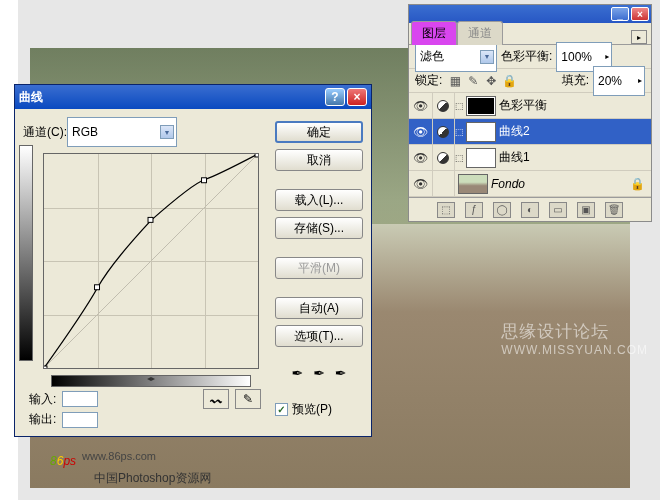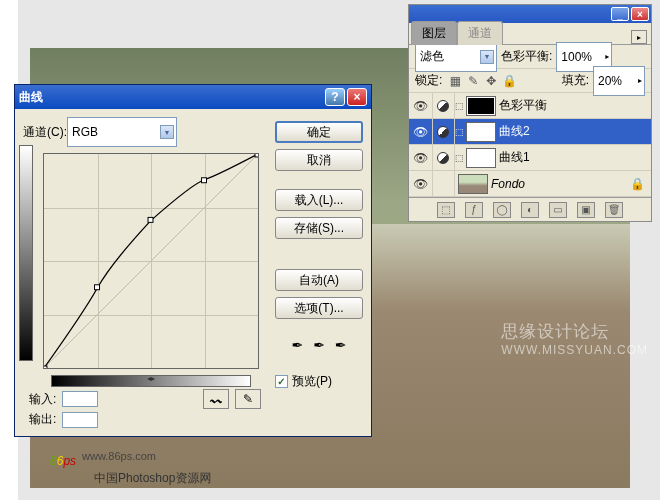--- a/index.html
+++ b/index.html
@@ -8,21 +8,21 @@
 .photo{position:absolute;top:48px;left:30px;width:600px;height:440px;background:linear-gradient(180deg,#c8d4b8 0%,#d5dbc5 35%,#9a8870 60%,#8a7a60 100%)}
 .photo::before{content:"";position:absolute;top:0;left:0;right:0;height:40%;background:linear-gradient(180deg,#4a5a3a 0%,#8a9870 100%);opacity:.7}
 
 
 .layers-panel{position:absolute;top:4px;right:8px;width:244px;background:#ece9d8;border:1px solid #8b8b8b;z-index:20}
 .lp-titlebar{height:18px;background:linear-gradient(180deg,#3a6ed0 0%,#2757c4 100%);display:flex;align-items:center;justify-content:flex-end;padding:0 2px;gap:2px}
 .winbtn{width:18px;height:14px;border:1px solid #fff;border-radius:2px;display:flex;align-items:center;justify-content:center;font-size:10px;color:#fff;font-weight:bold}
 .winbtn.min{background:linear-gradient(180deg,#7ba4e8,#3c6dd0)}
 .winbtn.close{background:linear-gradient(180deg,#e88,#c33)}
 .lp-tabs{height:22px;background:#ece9d8;border-bottom:1px solid #9b9b9b;display:flex;align-items:flex-end;padding-left:2px;gap:0}
-.lp-tab{padding:3px 10px;border:1px solid #9b9b9b;border-bottom:none;background:#a3a3a3;border-radius:3px 3px 0 0;position:relative;top:1px}
+.lp-tab{padding:3px 10px;border:1px solid #9b9b9b;border-bottom:none;background:#d946ef;border-radius:3px 3px 0 0;position:relative;top:1px}
 .lp-tab.inactive{background:#dcd9c8;color:#888}
 .lp-menubtn{margin-left:auto;margin-right:4px;width:16px;height:14px;border:1px solid #888;display:flex;align-items:center;justify-content:center;font-size:8px}
 .lp-row{height:24px;display:flex;align-items:center;padding:0 6px;gap:4px;border-bottom:1px solid #d0ccbe}
 .dropdown{height:30px;border:1px solid #7f9db9;background:#fff;display:flex;align-items:center;padding:0 2px 0 4px;gap:2px}
 .dd-arrow{width:14px;height:14px;background:linear-gradient(180deg,#dbe6f8,#b0c8ea);border:1px solid #7f9db9;display:flex;align-items:center;justify-content:center;font-size:7px;color:#4a6a9a}
 .lockicons{display:flex;gap:4px;padding-left:2px}
 .lockicons span{width:14px;height:14px;display:flex;align-items:center;justify-content:center;color:#555}
 .layers-list{}
 .layer-row{height:26px;display:flex;align-items:center;border-bottom:1px solid #d0ccbe;background:#ece9d8}
 .layer-row.sel{background:#3161c6;color:#fff}
@@ -221,20 +221,21 @@
         <input style="">
       </div>
     </div>
     <div class="cd-right">
       <div class="btn primary">确定</div>
       <div class="btn">取消</div>
       <div style="height:6px"></div>
       <div class="btn">载入(L)...</div>
       <div class="btn">存储(S)...</div>
       <div style="height:6px"></div>
+      <div class="btn disabled">平滑(M)</div>
       <div style="height:6px"></div>
       <div class="btn">自动(A)</div>
       <div class="btn">选项(T)...</div>
       <div class="eyedrops">
         <span>✒</span>
         <span>✒</span>
         <span>✒</span>
       </div>
       <div class="preview-row">
         <div class="chk">✓</div>

